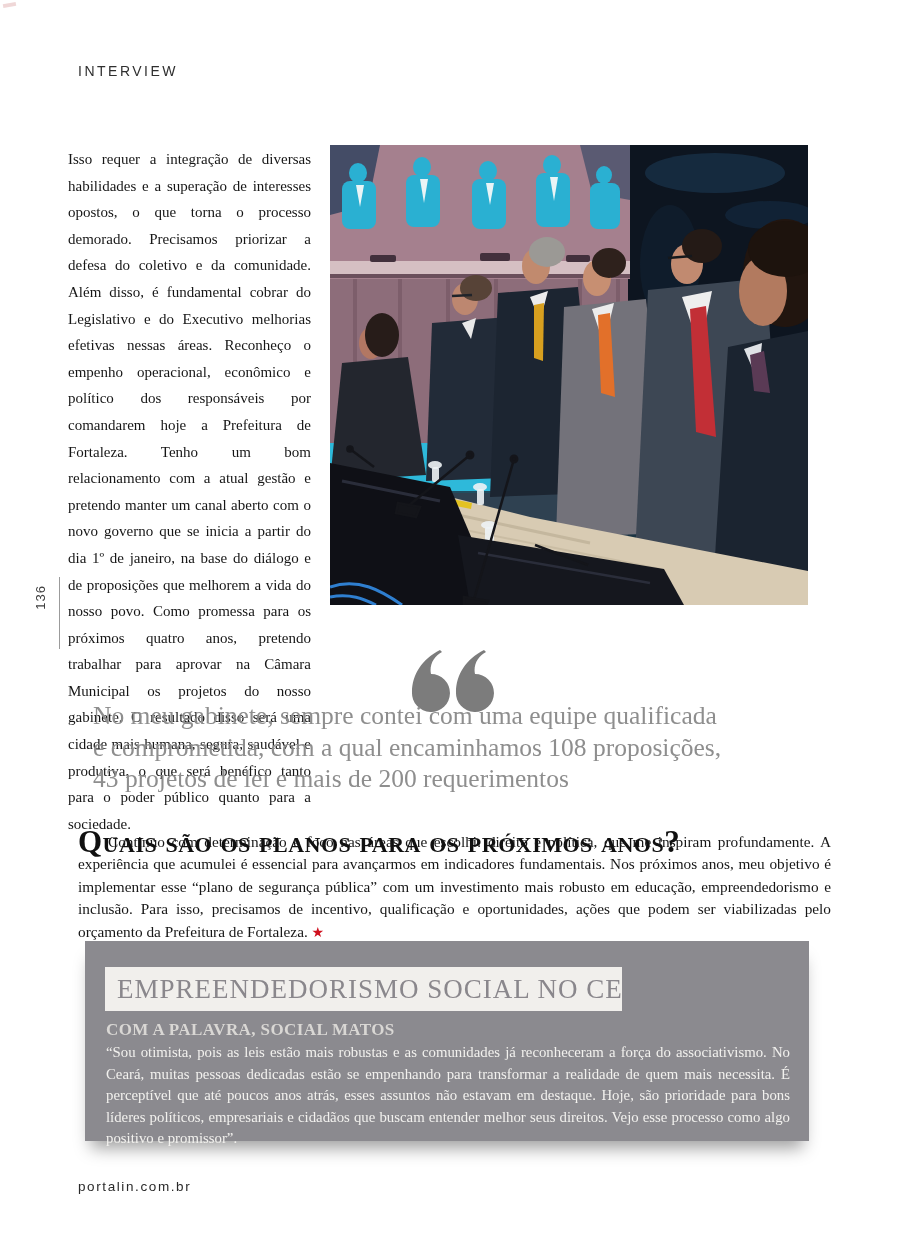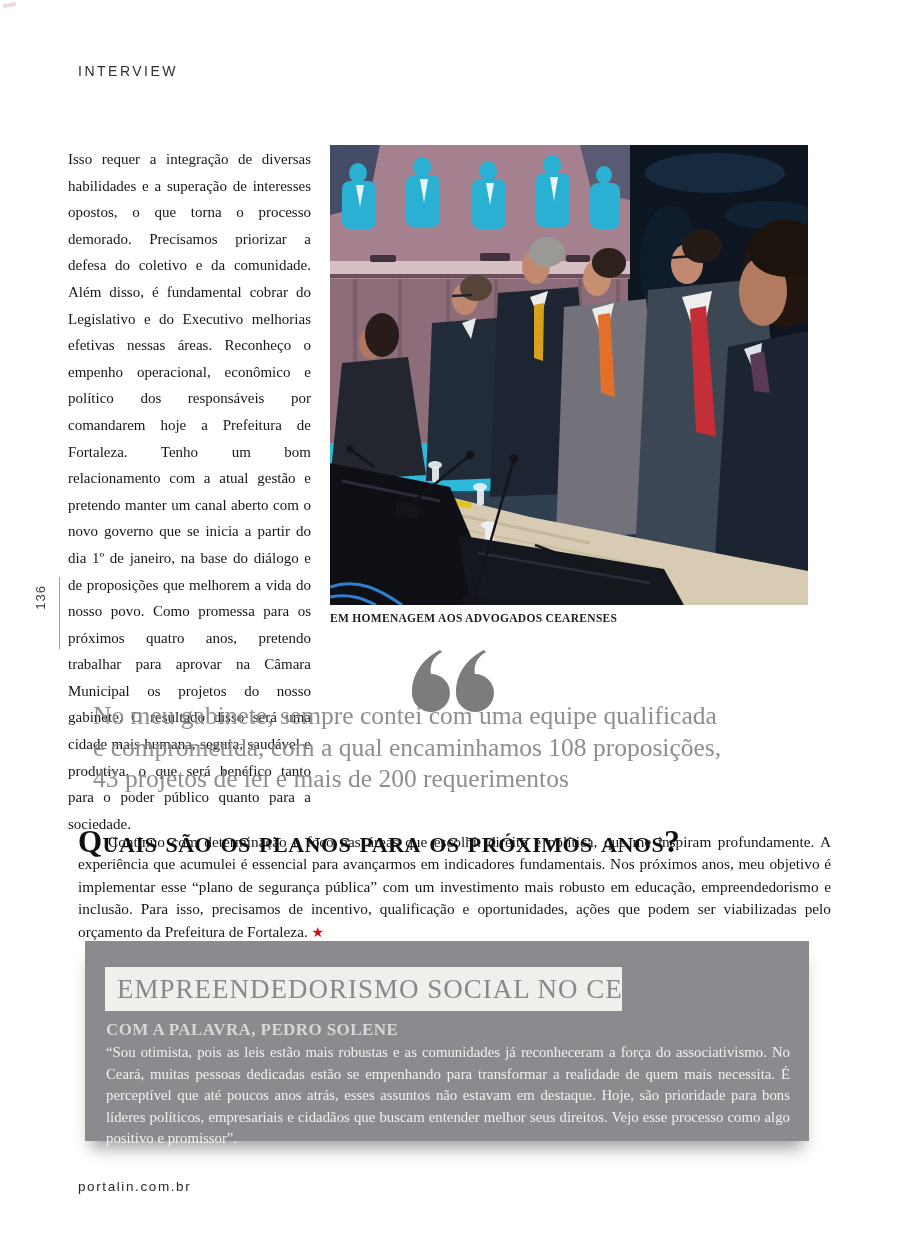--- a/index.html
+++ b/index.html
@@ -229,21 +229,20 @@
           <circle cx="20" cy="304" r="2.6"></circle>
         <polygon points="68,358 90,362 86,372 66,368"></polygon>
         <polygon points="134,452 158,456 156,460 134,460"></polygon>
       </g>
 
       <path d="M 0,442 C 28,432 52,446 72,460 M 0,452 C 20,448 34,454 46,460" stroke="#2f7fd0" stroke-width="3" fill="none"></path>
     </svg>
   </div>
 
   <div class="caption">
-    <div>EM HOMENAGEM AOS ADVOGADOS CEARENSES</div>
   </div>
 
   <div class="side-rotated">
     <span class="num">136</span>
     <span class="rule"></span>
   </div>
 
   <div class="quote-icon">
     <svg width="86" height="62" viewBox="0 0 86 62">
       <path d="M 30,0 C 12,9 2,25 2,42 A 19,19 0 1 0 21,24 C 19,15 24,6 32,2 Z" fill="#7c7c7c"></path>
@@ -259,19 +258,19 @@
 
   <h2 class="question">Quais são os planos para os próximos anos?</h2>
 
   <p class="answer">
     <span>Continuo com determinação e foco nas áreas que escolhi: direito e política, que me inspiram profundamente. A experiência que acumulei é essencial para avançarmos em indicadores fundamentais. Nos próximos anos, meu objetivo é implementar esse “plano de segurança pública” com um investimento mais robusto em educação, empreendedorismo e inclusão. Para isso, precisamos de incentivo, qualificação e oportunidades, ações que podem ser viabilizadas pelo orçamento da Prefeitura de Fortaleza.</span>
     <span class="star">★</span>
   </p>
 
   <div class="gray-box">
     <div class="box-title">EMPREENDEDORISMO SOCIAL NO CEARÁ</div>
-    <div class="box-subtitle">COM A PALAVRA, PEDRO SOLENE</div>
+    <div class="box-subtitle">COM A PALAVRA, SOCIAL MATOS</div>
     <div class="box-body">“Sou otimista, pois as leis estão mais robustas e as comunidades já reconheceram a força do associativismo. No Ceará, muitas pessoas dedicadas estão se empenhando para transformar a realidade de quem mais necessita. É perceptível que até poucos anos atrás, esses assuntos não estavam em destaque. Hoje, são prioridade para bons líderes políticos, empresariais e cidadãos que buscam entender melhor seus direitos. Vejo esse processo como algo positivo e promissor”.</div>
   </div>
 
   <div class="footer-url">portalin.com.br</div>
 
 </div>
 
 </body></html>

